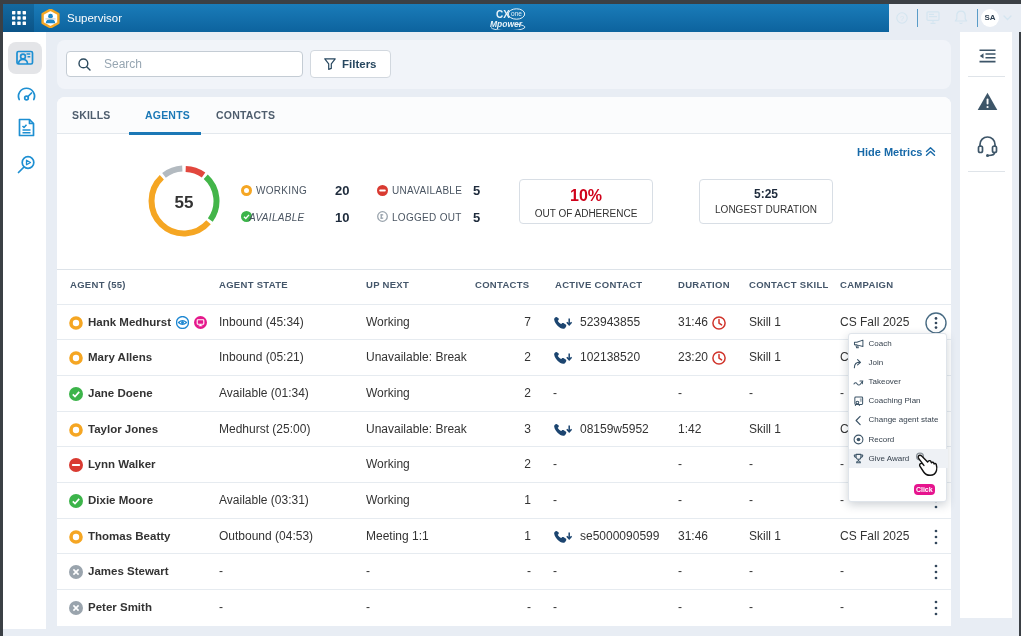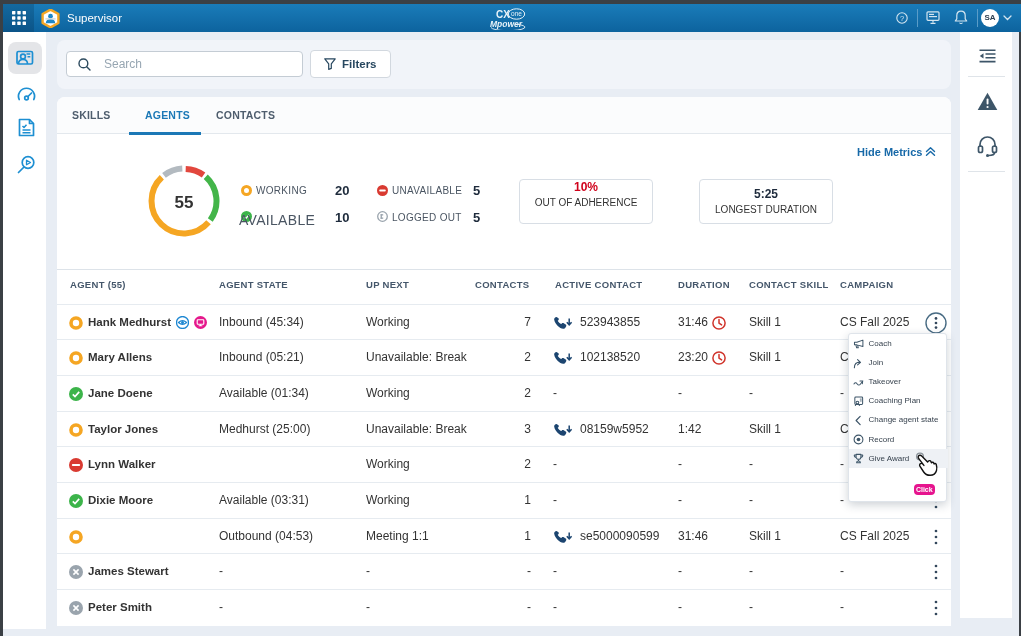--- a/index.html
+++ b/index.html
@@ -27,21 +27,21 @@
   .mtext { position:absolute; left:20px; top:0; height:19.3px; line-height:19.3px; font-size:8px; color:#37424e; white-space:nowrap; }
   .micon { position:absolute; left:4.5px; top:4.5px; width:11px; height:11px; }
 </style>
 </head>
 <body>
 
 <div class="abs" style="left:0;top:0;width:1021px;height:4px;background:#3b4045;z-index:50"></div>
 <div class="abs" style="left:0;top:0;width:3px;height:636px;background:#3b4045;z-index:50"></div>
 <div class="abs" style="left:1019px;top:32px;width:2px;height:604px;background:#3b4045;z-index:50"></div>
 
-<div class="abs" style="left:3px;top:4px;width:1018px;height:28px;background:linear-gradient(180deg,#1a7cb9,#0d639e);text-decoration:underline;">
+<div class="abs" style="left:3px;top:4px;width:886px;height:28px;background:linear-gradient(180deg,#1a7cb9,#0d639e);text-decoration:underline;">
 
   <div class="abs" style="left:0;top:0;width:31px;height:28px;background:linear-gradient(180deg,#14699f,#0b5488);">
     <svg class="abs" style="left:8.5px;top:7px" width="14" height="14" viewBox="0 0 14 14">
       <g fill="#ffffff">
         <rect x="0" y="0" width="3.4" height="3.4" rx="0.6"></rect>
           <rect x="5.3" y="0" width="3.4" height="3.4" rx="0.6"></rect>
           <rect x="10.6" y="0" width="3.4" height="3.4" rx="0.6"></rect>
         <rect x="0" y="5.3" width="3.4" height="3.4" rx="0.6"></rect>
           <rect x="5.3" y="5.3" width="3.4" height="3.4" rx="0.6"></rect>
           <rect x="10.6" y="5.3" width="3.4" height="3.4" rx="0.6"></rect>
@@ -192,40 +192,40 @@
 
   <svg class="abs" style="left:184px;top:87.5px" width="11" height="11" viewBox="0 0 11 11">
       <circle cx="5.5" cy="5.5" r="4" fill="none" stroke="#f5a623" stroke-width="3"></circle>
     </svg>
   <div class="abs" style="left:199px;top:88px;font-size:10px;color:#4a5562;letter-spacing:.3px;">WORKING</div>
   <div class="abs" style="left:278px;top:86px;font-size:13px;font-weight:bold;color:#1e2b3c;">20</div>
   <svg class="abs" style="left:184px;top:114px" width="11" height="11" viewBox="0 0 11 11">
       <circle cx="5.5" cy="5.5" r="5.5" fill="#3cb44a"></circle>
       <path d="M3 5.7 l1.8 1.8 l3.2-3.6" fill="none" stroke="#fff" stroke-width="1.4"></path>
     </svg>
-  <div class="abs" style="left:182px;top:114.5px;font-size:14px;color:#4a5562;letter-spacing:.3px;">AVAILABLE</div>
+  <div class="abs" style="left:192px;top:114.5px;font-size:10px;color:#4a5562;letter-spacing:.3px;font-style:italic;">AVAILABLE</div>
   <div class="abs" style="left:278px;top:112.5px;font-size:13px;font-weight:bold;color:#1e2b3c;">10</div>
 
   <svg class="abs" style="left:320px;top:87.5px" width="11" height="11" viewBox="0 0 11 11">
       <circle cx="5.5" cy="5.5" r="5.5" fill="#d93a31"></circle>
       <rect x="2.2" y="4.6" width="6.6" height="1.8" rx="0.9" fill="#fff"></rect>
     </svg>
   <div class="abs" style="left:335px;top:88px;font-size:10px;color:#4a5562;letter-spacing:.3px;">UNAVAILABLE</div>
   <div class="abs" style="left:416px;top:86px;font-size:13px;font-weight:bold;color:#1e2b3c;">5</div>
   <svg class="abs" style="left:320px;top:114px" width="11" height="11" viewBox="0 0 11 11">
     <circle cx="5.5" cy="5.5" r="4.8" fill="none" stroke="#9aa4ad" stroke-width="1.3"></circle>
     <rect x="3.6" y="3.2" width="2.6" height="1.3" fill="#9aa4ad"></rect>
       <rect x="3.6" y="3.2" width="1.3" height="4.6" fill="#9aa4ad"></rect>
       <rect x="3.6" y="6.5" width="2.6" height="1.3" fill="#9aa4ad"></rect>
   </svg>
   <div class="abs" style="left:335px;top:114.5px;font-size:10px;color:#4a5562;letter-spacing:.3px;">LOGGED OUT</div>
   <div class="abs" style="left:416px;top:112.5px;font-size:13px;font-weight:bold;color:#1e2b3c;">5</div>
 
   <div class="abs" style="left:462px;top:82px;width:134px;height:45px;background:#fff;border:1px solid #d8dee5;border-radius:4px;text-align:center;">
-    <div style="font-size:12px;font-weight:bold;color:#d0021b;">10%</div>
+    <div style="font-size:16px;font-weight:bold;color:#d0021b;margin-top:7px;">10%</div>
     <div style="font-size:10px;color:#333;margin-top:2.5px;">OUT OF ADHERENCE</div>
   </div>
   <div class="abs" style="left:642px;top:82px;width:134px;height:45px;background:#fff;border:1px solid #d8dee5;border-radius:4px;text-align:center;">
     <div style="font-size:12px;font-weight:bold;color:#1e2b3c;margin-top:7px;">5:25</div>
     <div style="font-size:10px;color:#333;margin-top:2.5px;">LONGEST DURATION</div>
   </div>
 
   <div class="abs" style="left:800px;top:48.5px;font-size:11px;font-weight:bold;color:#1769a8;">Hide Metrics</div>
   <svg class="abs" style="left:868px;top:49px" width="11" height="11" viewBox="0 0 11 11">
     <g fill="none" stroke="#1769a8" stroke-width="1.4" stroke-linecap="round" stroke-linejoin="round">
@@ -390,20 +390,21 @@
         <circle cx="2" cy="2" r="1.35" fill="#33475c"></circle>
         <circle cx="2" cy="8" r="1.35" fill="#33475c"></circle>
         <circle cx="2" cy="14" r="1.35" fill="#33475c"></circle>
       </svg>
   </div>
 
   <div class="trow" style="top:421.7px;">
     <svg class="abs st" width="14" height="14" viewBox="0 0 14 14">
         <circle cx="7" cy="7" r="5" fill="none" stroke="#f5a623" stroke-width="3.6"></circle>
       </svg>
+    <div class="cell name">Thomas Beatty</div>
     <div class="cell c-state">Outbound (04:53)</div>
     <div class="cell c-next">Meeting 1:1</div>
     <div class="cell c-num">1</div>
     <svg class="abs ph" viewBox="0 0 20 14">
         <path d="M2.6 1.2 c-1 0.6-1.6 1.5-1.4 2.6 c0.4 2.2 1.8 4.5 3.6 6.2 c1.6 1.5 3.6 2.6 5.3 2.8 c1 0.1 1.9-0.4 2.4-1.3 l0.7-1.3 c0.3-0.6 0.1-1.3-0.5-1.7 l-2.3-1.4 c-0.5-0.3-1.2-0.2-1.6 0.3 l-0.6 0.7 c-1.3-0.6-2.8-2-3.5-3.3 l0.7-0.6 c0.5-0.4 0.6-1.1 0.3-1.6 L4.4 1.5 C4 0.9 3.2 0.8 2.6 1.2z" fill="#1c4570"></path>
         <path d="M16.2 2.5 v6 M13.8 6.2 l2.4 2.6 l2.4-2.6" fill="none" stroke="#1c4570" stroke-width="1.5"></path>
       </svg>
     <div class="cell c-active">se5000090599</div>
     <div class="cell c-dur">31:46</div>
     <div class="cell c-skill">Skill 1</div>

